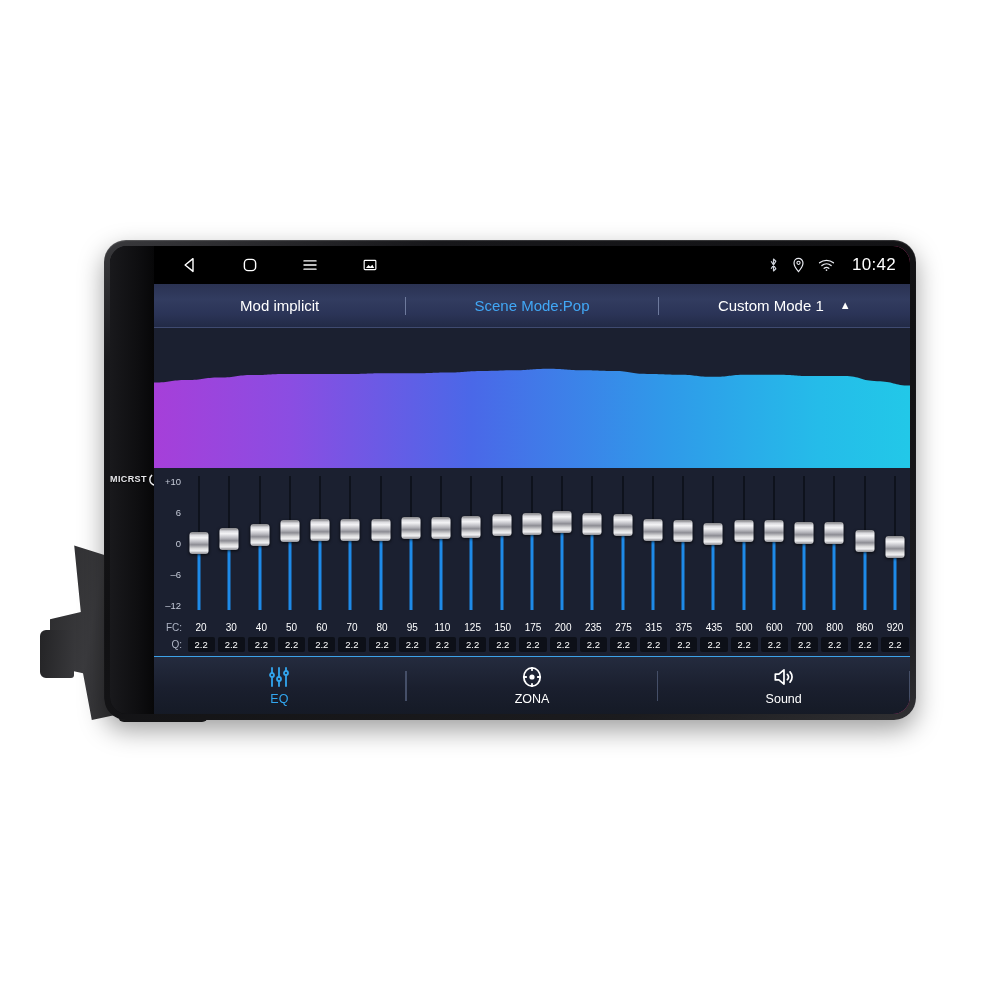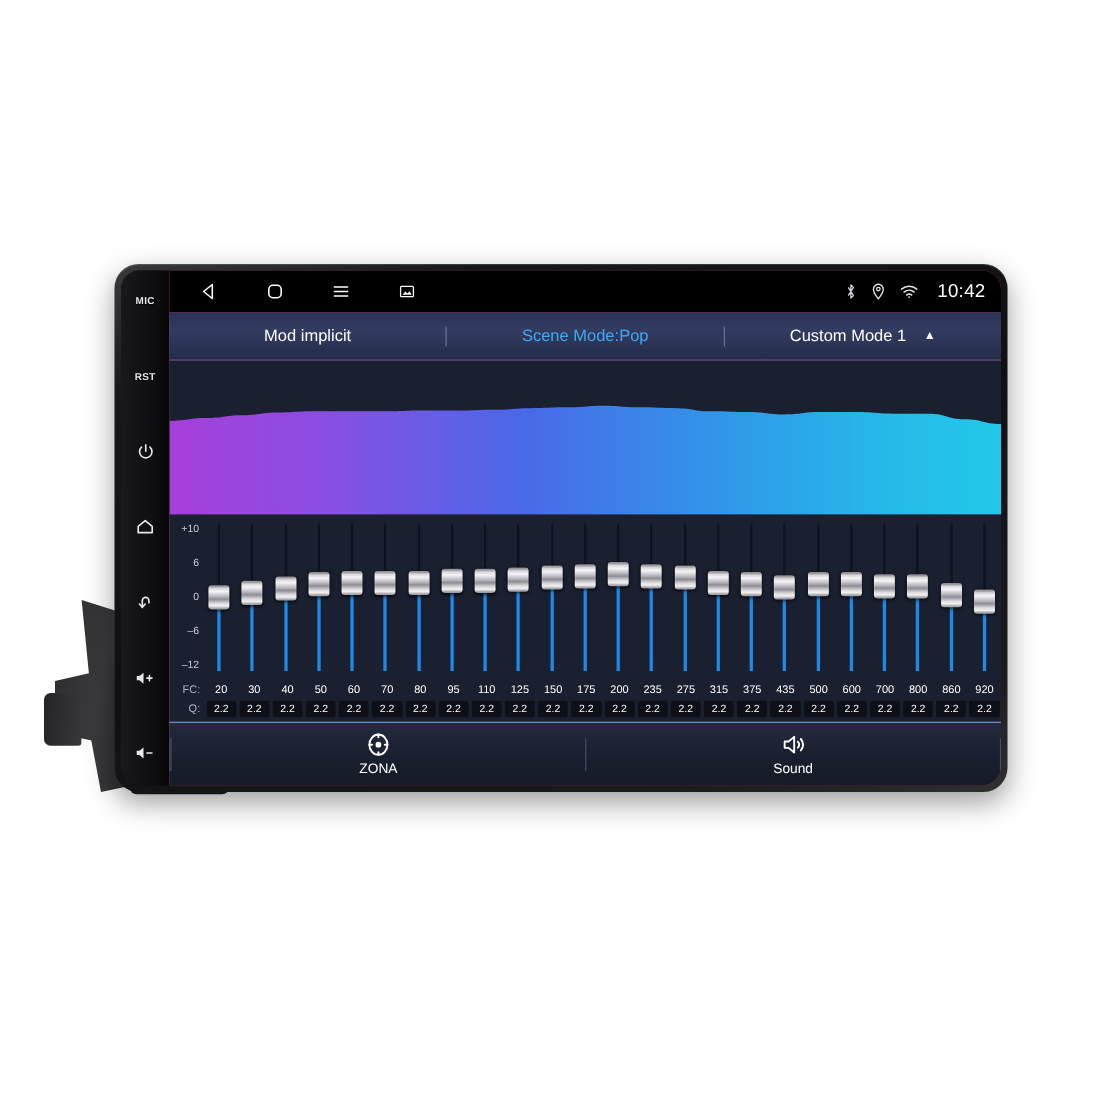--- a/index.html
+++ b/index.html
@@ -47,22 +47,22 @@
     background: #0a0a0c;
     border-radius: 17px;
     overflow: hidden;
     display: flex;
   }
 
   
   .keys {
     width: 44px; height: 100%;
     background: linear-gradient(90deg, #19191c 0%, #0d0d0f 70%, #070708 100%);
-    display: flex; flex-direction: column;
-    align-items: center; justify-content: space-between;
+    display: flex; flex-direction: row;
+    align-items: center; justify-content: flex-start;
     padding: 16px 0 18px;
     flex: 0 0 44px;
   }
   .key {
     color: #e7e7ea; font-size: 9px; font-weight: bold;
     letter-spacing: .4px;
     display: flex; align-items: center; justify-content: center;
     width: 30px; height: 22px;
     text-shadow: 0 1px 1px #000;
   }
@@ -520,20 +520,31 @@
                   <div class="cell">2.2</div>
                   <div class="cell">2.2</div>
                   <div class="cell">2.2</div>
                   <div class="cell">2.2</div>
                 </div>
             </div>
           </div>
         </div>
 
         <div class="tabbar" id="tabbar">
+            <div class="tab active">
+              <span class="ticon">
+                <svg width="24" height="24" viewBox="0 0 24 24" fill="none" stroke="currentColor" stroke-width="1.8" stroke-linecap="round">
+                  <path d="M5 3v5M5 12v9M12 3v9M12 16v5M19 3v3M19 10v11"></path>
+                  <circle cx="5" cy="10" r="2"></circle>
+                  <circle cx="12" cy="14" r="2"></circle>
+                  <circle cx="19" cy="8" r="2"></circle>
+                </svg>
+              </span>
+              <span>EQ</span>
+            </div>
             <div class="tabsep"></div>
             <div class="tabsep"></div>
             <div class="tab">
               <span class="ticon">
                 <svg width="24" height="24" viewBox="0 0 24 24" fill="none" stroke="currentColor" stroke-width="1.8">
                   <ellipse cx="12" cy="12" rx="8.2" ry="9.2"></ellipse>
                   <circle cx="12" cy="12" r="2.6" fill="currentColor" stroke="none"></circle>
                   <path d="M12 2.8v2.4M12 18.8v2.4M3.8 12h2.4M17.8 12h2.4" stroke-linecap="round"></path>
                 </svg>
               </span>

